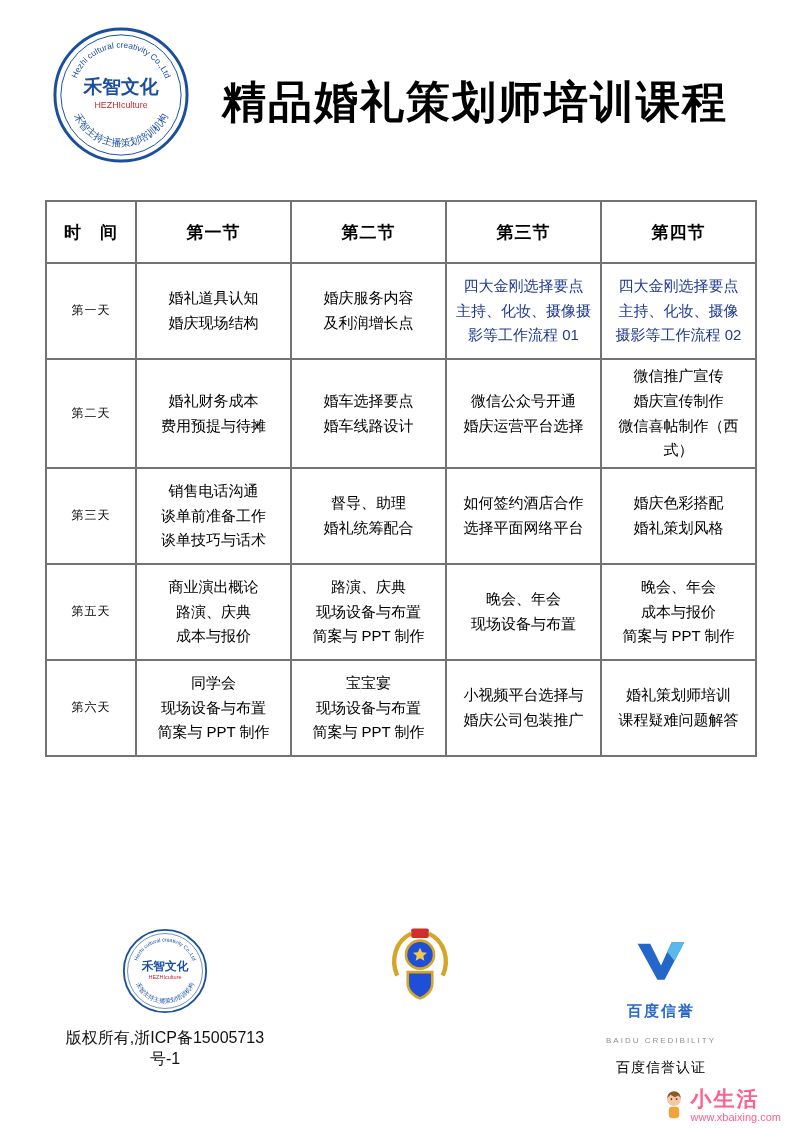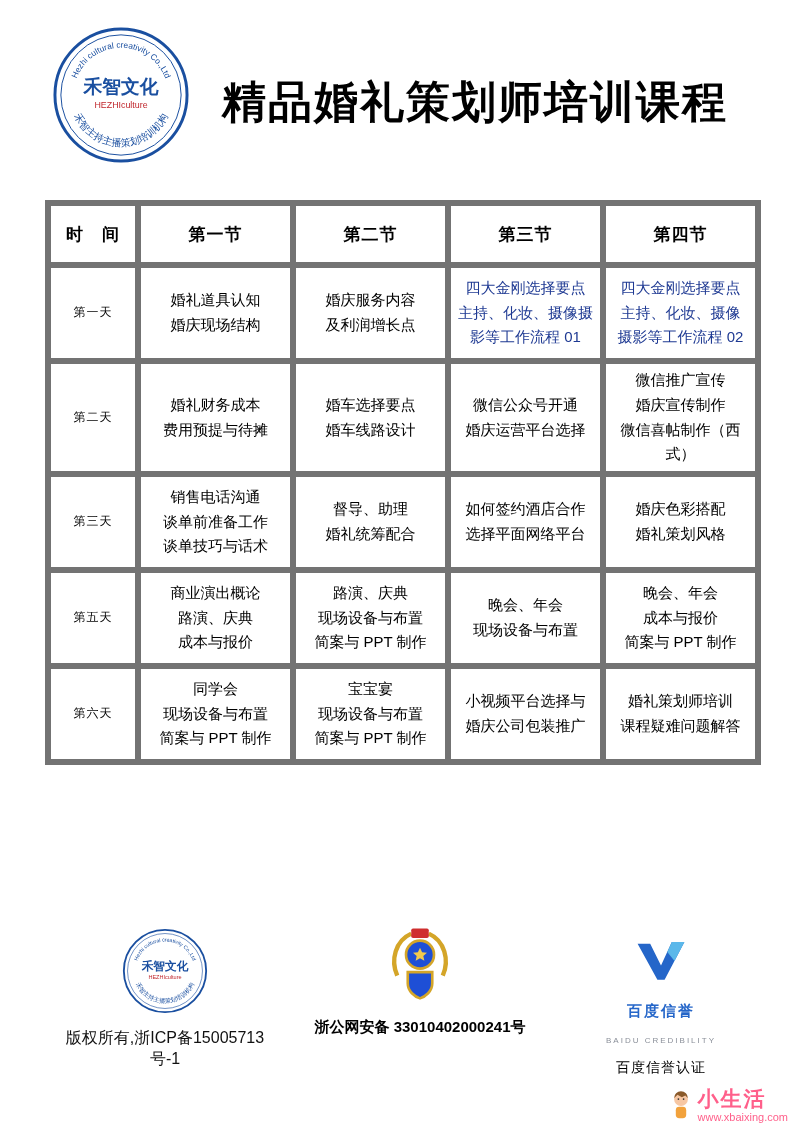--- a/index.html
+++ b/index.html
@@ -16,21 +16,21 @@
   .page-title {
     position:absolute; left:190px; top:76px; width:570px;
     text-align:center; font-size:44px; font-weight:bold; color:#000;
     letter-spacing:2px; line-height:1.2;
   }
 
   
   .table-wrap { position:absolute; left:45px; top:200px; }
   .course-table { border-collapse:collapse; width:710px; table-layout:fixed; }
   .course-table th, .course-table td {
-    border:6px solid #737373; text-align:center; vertical-align:middle;
+    border:2px solid #737373; text-align:center; vertical-align:middle;
     padding:4px 6px;
   }
   .course-table th { height:62px; font-size:17px; font-weight:bold; letter-spacing:1px; }
   .course-table td { height:96px; font-size:15px; line-height:1.65; }
   .course-table td.day-cell { font-size:12px; letter-spacing:1px; }
   .course-table td.blue-text { color:var(--highlight,#1f3a93); }
 
   
   .footer-left  { position:absolute; left:58px;  top:928px; width:214px; text-align:center; }
   .footer-center{ position:absolute; left:308px; top:924px; width:224px; text-align:center; }
@@ -42,21 +42,21 @@
   .police-badge { width:70px; height:84px; }
   .police-text  { margin-top:6px; font-size:15px; font-weight:bold; color:#000; }
 
   .baidu-logo  { width:54px; height:48px; }
   .baidu-name  { margin-top:14px; font-size:15px; font-weight:bold; color:var(--baidu,#2566c9); letter-spacing:2px; }
   .baidu-en    { font-size:8px; color:#8a8f99; letter-spacing:2px;margin-top:15px; }
   .baidu-cert  { margin-top:14px; font-size:14px; color:#000; letter-spacing:1px; }
 
   
   .watermark {
-    position:absolute; right:12px; bottom:4px;
+    position:absolute; right:19px; bottom:4px;
     display:flex; align-items:center; gap:4px;
   }
   .mascot { width:26px; height:32px; }
   .wm-col { display:flex; flex-direction:column; line-height:1.15; }
   .wm-name { font-size:21px; font-weight:bold; color:var(--pink,#ff5f8a); letter-spacing:2px; }
   .wm-url  { font-size:11px; color:var(--pink,#ff5f8a); }
 </style>
 </head>
 <body>
 
@@ -161,21 +161,20 @@
 
   <div class="footer-center">
     <svg class="police-badge" viewBox="0 0 80 90" aria-hidden="true">
       <path d="M14,56 C6,38 12,16 30,8" stroke="#d4a528" stroke-width="5" fill="none"></path>
       <path d="M66,56 C74,38 68,16 50,8" stroke="#d4a528" stroke-width="5" fill="none"></path>
       <rect x="30" y="2" width="20" height="11" rx="2" fill="#cf2e2e"></rect>
       <circle cx="40" cy="32" r="16" fill="#1e4fd6" stroke="#d4a528" stroke-width="3"></circle>
       <polygon points="40,24 42.4,29.2 48,29.8 43.8,33.6 45,39 40,36 35,39 36.2,33.6 32,29.8 37.6,29.2" fill="#f2c94c"></polygon>
       <path d="M26,52 h28 v13 c0,9 -8,15 -14,17 c-6,-2 -14,-8 -14,-17 Z" fill="#1e4fd6" stroke="#d4a528" stroke-width="3"></path>
     </svg>
-    <div class="police-text">浙公网安备 33010402000241号</div>
   </div>
 
   <div class="footer-right">
     <svg class="baidu-logo" viewBox="0 0 60 52" aria-hidden="true">
       <path d="M4 8 L18 8 L30 32 L42 6 L56 6 L34 48 L26 48 Z" fill="#2566c9"></path>
       <path d="M42 6 L56 6 L45 27 L37 17 Z" fill="#5bb8ea"></path>
     </svg>
     <div class="baidu-name">百度信誉</div>
     <div class="baidu-en">BAIDU CREDIBILITY</div>
     <div class="baidu-cert">百度信誉认证</div>

